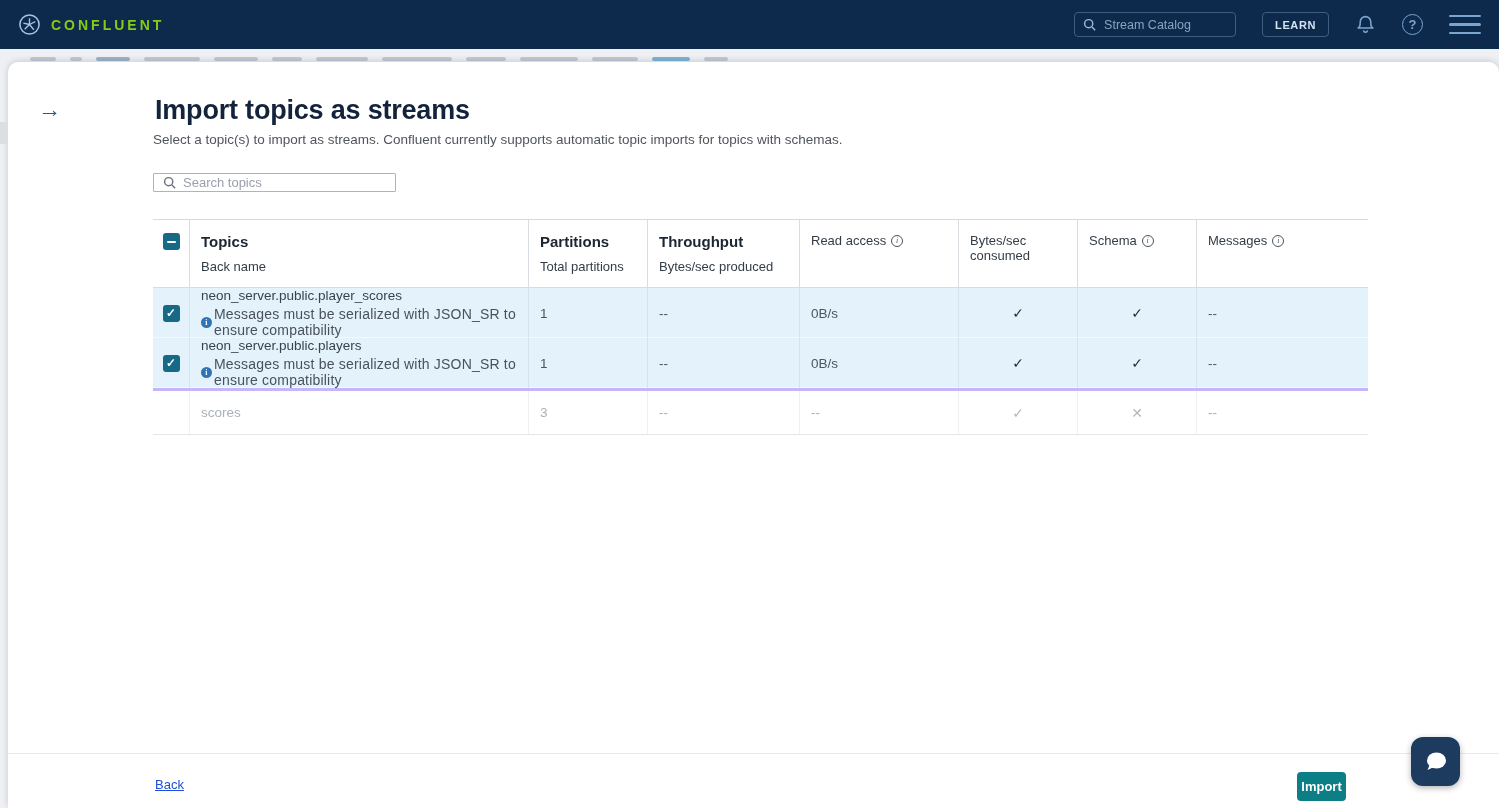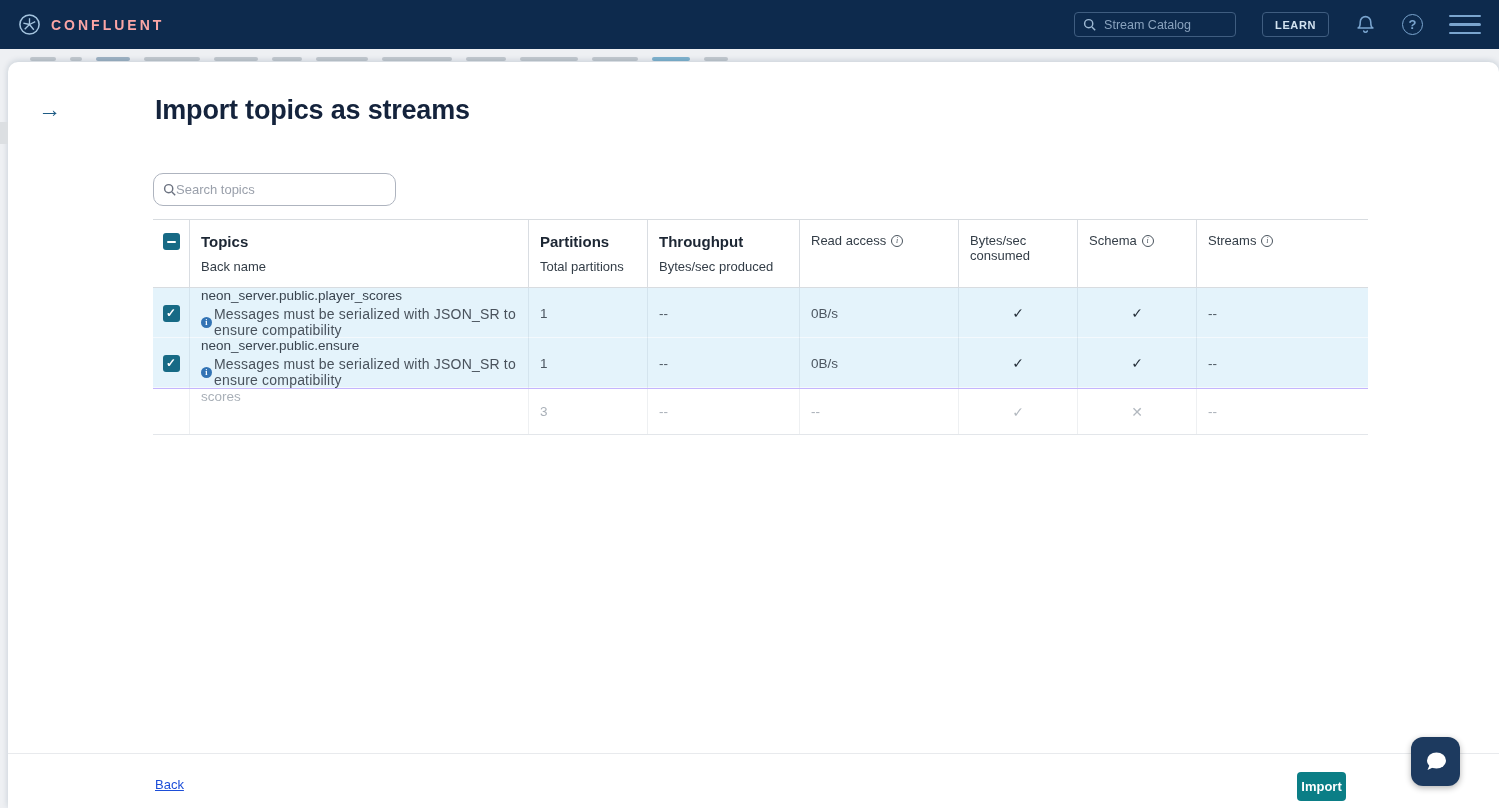--- a/index.html
+++ b/index.html
@@ -3,21 +3,21 @@
 <meta charset="utf-8">
 <style>
   * { margin:0; padding:0; box-sizing:border-box; }
   html,body { width:1499px; height:808px; overflow:hidden;
     font-family:"Liberation Sans", sans-serif; background:#eef0f3; }
 
   
   .navbar { position:absolute; left:0; top:0; width:1499px; height:49px;
     background:#0d2a4d; display:flex; align-items:center; padding:0 18px; z-index:30; }
   .brand { display:flex; align-items:center; gap:10px; color:#a8c6e0; }
-  .brand-name { font-size:14px; letter-spacing:3px; font-weight:600; color:#fca5a5; }
+  .brand-name { font-size:14px; letter-spacing:3px; font-weight:600; color:#84cc16; }
   .nav-right { margin-left:auto; display:flex; align-items:center; gap:26px;padding-left:7px; }
   .nav-search { display:flex; align-items:center; gap:8px; width:162px; height:25px;
     border:1px solid #3f5d80; border-radius:4px; padding:0 8px; color:#8aa3be; }
   .nav-search input { background:transparent; border:none; outline:none; width:110px;
     font-size:12.5px; color:#cfe0ee; font-family:"Liberation Sans",sans-serif; }
   .nav-search input::placeholder { color:#8aa3be; }
   .learn-btn { height:25px; padding:0 12px; border:1px solid #3f5d80; border-radius:4px;
     background:transparent; color:#d3e3f0; font-size:11px; font-weight:bold;
     letter-spacing:.6px; cursor:pointer; font-family:"Liberation Sans",sans-serif; }
   .nav-icon { color:#7aa5cf; display:inline-flex; cursor:pointer; }
@@ -40,23 +40,23 @@
   
   .modal { position:absolute; left:8px; top:62px; width:1491px; height:746px;
     background:#ffffff; border-radius:10px 10px 0 0;
     box-shadow:0 -1px 6px rgba(13,42,77,.18); z-index:40; }
   .collapse-arrow { position:absolute; left:30px; top:36px; font-size:23px;
     color:#1e5c85; cursor:pointer; line-height:1; }
   .panel-title { position:absolute; left:147px; top:33px; font-size:27px; font-weight:bold;
     color:#14233c; letter-spacing:-.2px; }
   .panel-subtitle { position:absolute; left:145px; top:70px; font-size:13.5px; color:#50545c; }
 
-  .topic-search { position:absolute; left:145px; top:111px; width:243px; height:33px;
-    border:1px solid #aeb4bf; border-radius:10px; display:flex; align-items:center;
-    padding:0 9px; color:#6b7280; background:#fff; }
+  .topic-search { position:absolute; left:145px; top:111px; width:243px; height:19px;
+    border:1px solid #aeb4bf; border-radius:1px; display:flex; align-items:center;
+    gap:7px; padding:0 9px; color:#6b7280; background:#fff; }
   .topic-search input { border:none; outline:none; width:190px; font-size:13px;
     color:#333; font-family:"Liberation Sans",sans-serif; }
   .topic-search input::placeholder { color:#9aa0ab; }
 
   
   .ttable { position:absolute; left:145px; top:157px; width:1215px; }
   .trow { display:grid;
     grid-template-columns:37px 339px 119px 152px 159px 119px 119px 171px; }
   .c { border-right:1px solid rgba(13,42,77,.10); min-width:0; }
   .c:last-child { border-right:none; }
@@ -73,26 +73,26 @@
     display:inline-flex; align-items:center; justify-content:center; cursor:pointer; }
   .checkbox .dash { width:9px; height:2px; border-radius:1px; background:#fff; }
   .checkbox .tick { color:#fff; font-size:12px; font-weight:bold; line-height:1; }
 
   .tbody .trow { height:50px; background:#e4f3fb; border-bottom:1px solid #f4f9fd; }
   .tbody .trow .c { display:flex; align-items:center; padding-left:11px;
     font-size:13.5px; color:#4c5660; border-right:1px solid rgba(13,42,77,.07); }
   .tbody .trow .c:last-child { border-right:none; }
   .tbody .trow .c.center { justify-content:center; padding-left:0; }
   .topic-cell { flex-direction:column; align-items:flex-start !important;
-    justify-content:space-between; gap:3px; }
+    justify-content:center; gap:3px; }
   .topic-name { font-size:13.5px; color:#39434e; }
   .topic-note { font-size:14px; color:#49525c; display:flex; align-items:center;
     gap:2px; letter-spacing:.2px; }
   .check-mark { font-size:14px; color:#242e39; }
-  .row-disabled { background:#ffffff !important; border-top:1px solid #c4b5fd;
+  .row-disabled { background:#ffffff !important; border-top:3px solid #c4b5fd;
     border-bottom:1px solid #e3e6ea !important; height:47px !important; }
   .row-disabled .c { color:#a9b0b8 !important; }
   .row-disabled .check-mark, .row-disabled .x-mark { color:#b2b8bf; font-size:14px; }
 
   .info-o { width:12px; height:12px; border:1px solid #4a545e; border-radius:50%;
     display:inline-flex; align-items:center; justify-content:center;
     font-size:8px; color:#4a545e; flex:none; }
   .info-o::after { content:"i"; font-style:italic; font-family:"Liberation Serif",serif; }
   .info-f { width:11px; height:11px; background:#3273b4; border-radius:50%;
     display:inline-flex; align-items:center; justify-content:center;
@@ -165,20 +165,21 @@
     <i style="width:24px"></i>
   </div>
 </div>
 <div class="left-tab"></div>
 
 <div class="modal">
 
   <span class="collapse-arrow">→</span>
 
   <h1 class="panel-title">Import topics as streams</h1>
+  <p class="panel-subtitle">Select a topic(s) to import as streams. Confluent currently supports automatic topic imports for topics with schemas.</p>
 
   <div class="topic-search">
     <svg width="13" height="13" viewBox="0 0 16 16" fill="none" stroke="#6b7280" stroke-width="1.8">
       <circle cx="7" cy="7" r="5"></circle>
         <path d="M11 11 L15 15"></path>
     </svg>
     <input type="text" placeholder="Search topics" style="">
   </div>
 
   <div class="ttable">
@@ -211,21 +212,21 @@
         <span class="col-label">Bytes/sec consumed</span>
       </div>
       <div class="c">
         <span class="col-label">
           <span>Schema</span>
           <span class="info-o"></span>
         </span>
       </div>
       <div class="c">
         <span class="col-label">
-          <span>Streams</span>
+          <span>Messages</span>
           <span class="info-o"></span>
         </span>
       </div>
     </div>
 
     <div class="tbody">
 
       <div class="trow">
         <div class="c center">
           <span class="checkbox">
@@ -251,21 +252,21 @@
         <div class="c">--</div>
       </div>
 
       <div class="trow">
         <div class="c center">
           <span class="checkbox">
             <span class="tick">✓</span>
           </span>
         </div>
         <div class="c topic-cell">
-          <span class="topic-name">neon_server.public.ensure</span>
+          <span class="topic-name">neon_server.public.players</span>
           <span class="topic-note">
             <span class="info-f"></span>
             <span>Messages must be serialized with JSON_SR to ensure compatibility</span>
           </span>
         </div>
         <div class="c">1</div>
         <div class="c">--</div>
         <div class="c">0B/s</div>
         <div class="c center">
             <span class="check-mark">✓</span>

